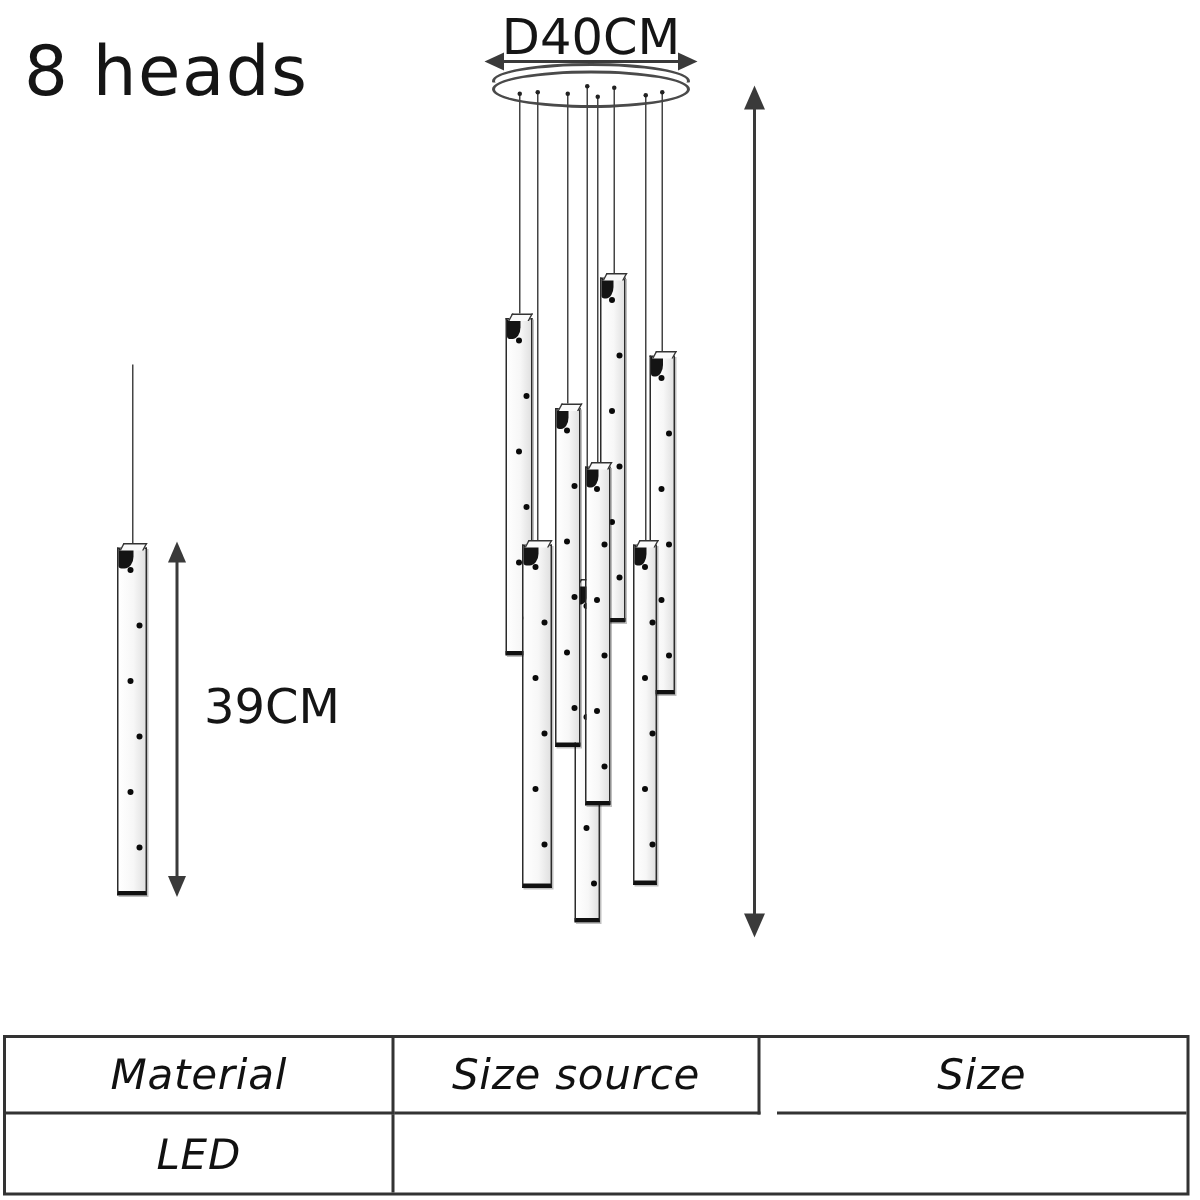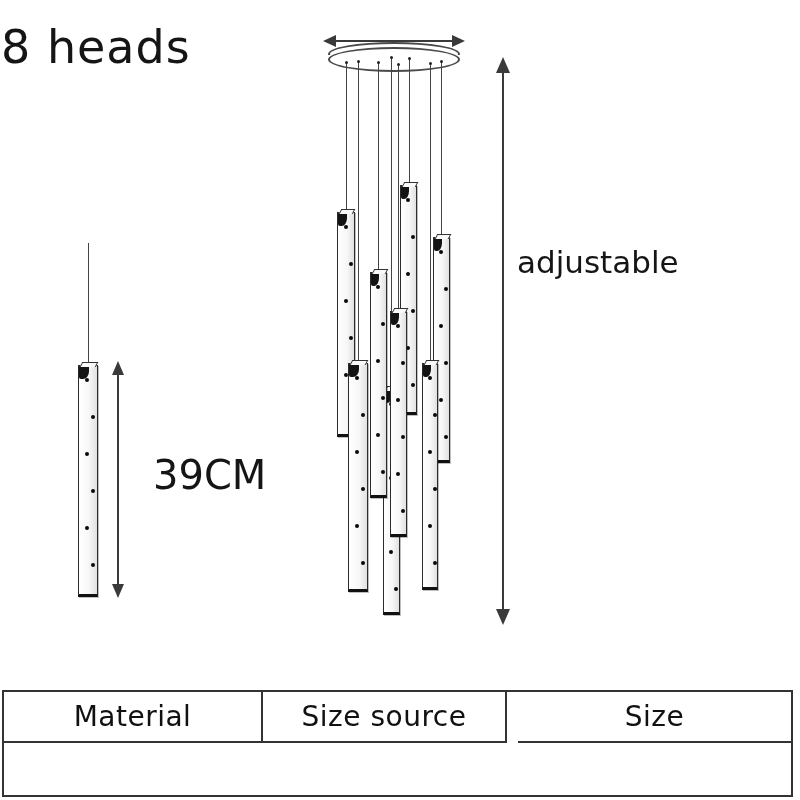--- a/index.html
+++ b/index.html
@@ -6,24 +6,24 @@
     --bg:#ffffff; --ink:#151515; --line:#3a3a3a; --wire:#444444;
     --tube-border:#2b2b2b; --tube-cap:#141414; --table-border:#333333;
   }
   html,body{margin:0;padding:0;background:#fff;}
   .stage{
     position:relative; width:800px; height:800px; background:var(--bg);
     font-family:"DejaVu Sans", sans-serif; color:var(--ink); overflow:hidden;
   }
   .abs{position:absolute;}
   .label{color:var(--ink); white-space:nowrap;}
-  .heads-label{left:1px; top:20px; font-size:46px; letter-spacing:1px;}
+  .heads-label{left:16px; top:20px; font-size:46px; letter-spacing:1px;}
   .diameter-label{left:322px; top:5px; width:144px; text-align:center; font-size:33px;}
   .height-label{left:517px; top:244px; font-size:31px; line-height:1.22;}
-  .single-height-label{left:153px; top:452px; font-size:40px;}
+  .single-height-label{left:136px; top:452px; font-size:32px;}
 
   
   .h-line{height:2px; background:var(--line);}
   .v-line{width:2px; background:var(--line);}
   .tri{width:0;height:0;}
   .tri-left{border-top:6px solid transparent;border-bottom:6px solid transparent;border-right:13px solid var(--line);}
   .tri-right{border-top:6px solid transparent;border-bottom:6px solid transparent;border-left:13px solid var(--line);}
   .tri-up{border-left:7px solid transparent;border-right:7px solid transparent;border-bottom:16px solid var(--line);}
   .tri-down{border-left:7px solid transparent;border-right:7px solid transparent;border-top:16px solid var(--line);}
   .tri-up.sm{border-left-width:6px;border-right-width:6px;border-bottom-width:14px;}
@@ -55,37 +55,38 @@
   .tube::after{ 
     content:""; position:absolute; top:-4px; left:12%; width:78%; height:4px;
     background:#fafafa; border:1px solid #333; border-bottom:none; transform:skewX(-28deg);
   }
   .led-dot{width:4px;height:4px;border-radius:50%;background:#0a0a0a;}
 
   
   .spec-table{
     left:2px; top:690px; width:791px; height:107px; box-sizing:border-box;
     border:2px solid var(--table-border);
-    display:grid; grid-template-columns:259px 244px 284px; grid-template-rows:51px 52px;
+    display:grid; grid-template-columns:259px 244px 284px; grid-template-rows:51px 52px;font-style:italic;
   }
   .spec-cell{
     display:flex; align-items:center; justify-content:center;
     font-size:28px; color:#111; letter-spacing:0.5px;
     border-right:2px solid var(--table-border); border-bottom:2px solid var(--table-border);
   }
   .spec-cell.last-col{border-right:none;margin-left:11px;}
   .spec-cell.last-row{border-bottom:none;}
 </style>
 </head>
 <body>
 
 <div class="stage">
 
   <div class="abs label heads-label">8 heads</div>
 
+  <div class="abs label diameter-label">D40CM</div>
   <div class="abs">
     <div class="abs h-line" style="left:327px;top:40px;width:134px;"></div>
     <div class="abs tri tri-left" style="left:323px;top:35px;"></div>
     <div class="abs tri tri-right" style="left:452px;top:35px;"></div>
   </div>
 
   <div class="abs canopy-rim-clip">
       <div class="canopy-rim"></div>
     </div>
   <div class="abs canopy-body"></div>
@@ -183,29 +184,29 @@
         <div class="led-dot" style="left: 12px; top: 197px; position: absolute;"></div>
       </div>
     </div>
 
   <div class="abs">
     <div class="abs v-line" style="left:502px;top:70px;height:541px;"></div>
     <div class="abs tri tri-up" style="left:496px;top:57px;"></div>
     <div class="abs tri tri-down" style="left:496px;top:609px;"></div>
   </div>
   <div class="abs label height-label">
-    <div>adjustable</div>
   </div>
 
   <div class="abs">
     <div class="abs v-line" style="left:117px;top:374px;height:212px;"></div>
     <div class="abs tri tri-up sm" style="left:112px;top:361px;"></div>
     <div class="abs tri tri-down sm" style="left:112px;top:584px;"></div>
   </div>
   <div class="abs label single-height-label">39CM</div>
 
   <div class="abs spec-table">
     <div class="spec-cell">Material</div>
     <div class="spec-cell">Size source</div>
     <div class="spec-cell last-col">Size</div>
+    <div class="spec-cell last-row">LED</div>
   </div>
 
 </div>
 
 </body></html>

